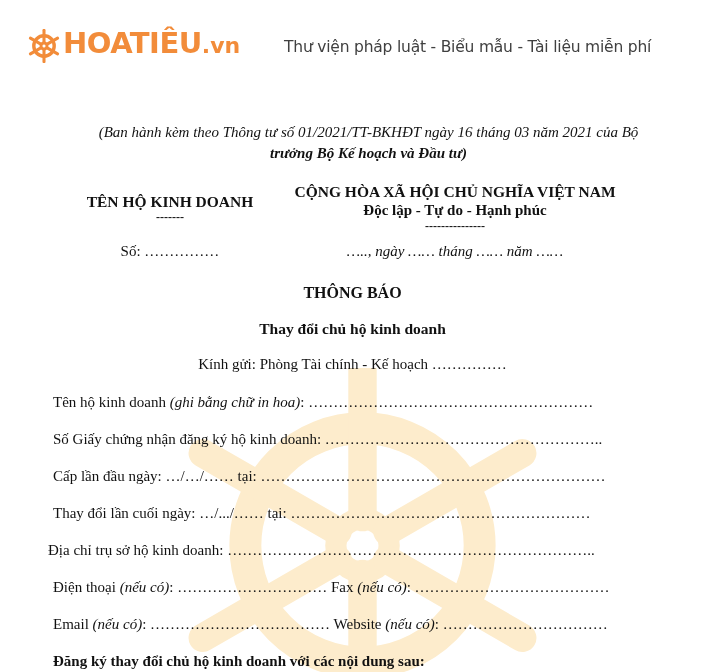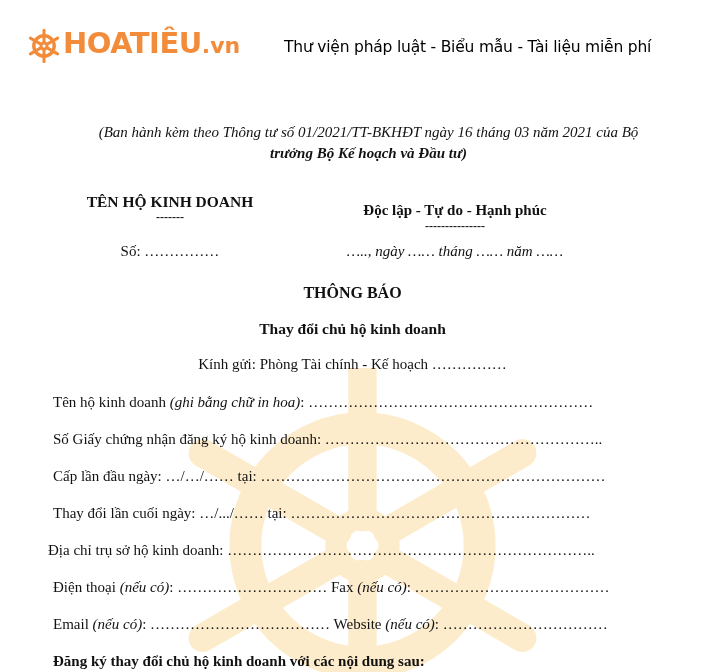--- a/index.html
+++ b/index.html
@@ -10,21 +10,21 @@
     .header { position: absolute; left: 0; top: 0; width: 705px; height: 90px; }
     .logo { position: absolute; left: 27px; top: 26px; display: flex; align-items: flex-end; }
     .logo svg { width: 34px; height: 34px; }
     .logo-text {
       font-family: "DejaVu Sans", sans-serif; font-weight: bold; color: #f28c3a;
       font-size: 29px; letter-spacing: -0.5px; margin-left: 2px; line-height: 34px;
     }
     .logo-text .vn { font-size: 22px; font-weight: bold; letter-spacing: 0; }
     .tagline {
       position: absolute; left: 284px; top: 38px;
-      font-family: "DejaVu Sans", sans-serif; font-size: 15.5px; color: #000000;
+      font-family: "DejaVu Sans", sans-serif; font-size: 15.5px; color: #404040;
       letter-spacing: -0.2px;
     }
     .watermark { position: absolute; left: 185px; top: 368px; width: 355px; height: 355px; z-index: 0; }
     .doc { position: absolute; left: 0; top: 0; width: 705px; height: 672px; z-index: 1;
       font-family: "Liberation Serif", serif; font-size: 15px; }
     .abs { position: absolute; white-space: nowrap; }
     .center { text-align: center; }
     .bold { font-weight: bold; }
     .ital { font-style: italic; }
   </style>
@@ -68,20 +68,21 @@
 </svg>
 
 <div class="doc">
   <div class="abs center ital" style="left:16px;width:705px;top:124px;font-size:15px;">(Ban hành kèm theo Thông tư số 01/2021/TT-BKHĐT ngày 16 tháng 03 năm 2021 của Bộ</div>
   <div class="abs center ital" style="left:16px;width:705px;top:145px;font-size:15px;font-weight:bold;">trưởng Bộ Kế hoạch và Đầu tư)</div>
 
   <div class="abs center bold" style="left:60px;width:220px;top:193px;font-size:15.5px;">TÊN HỘ KINH DOANH</div>
   <div class="abs center bold" style="left:60px;width:220px;top:210px;font-size:12px;">-------</div>
   <div class="abs center" style="left:60px;width:220px;top:243px;font-size:15px;">Số: ……………</div>
 
+  <div class="abs center bold" style="left:285px;width:340px;top:183px;font-size:15.5px;">CỘNG HÒA XÃ HỘI CHỦ NGHĨA VIỆT NAM</div>
   <div class="abs center bold" style="left:285px;width:340px;top:202px;font-size:15px;text-align:center;">Độc lập - Tự do - Hạnh phúc</div>
   <div class="abs center bold" style="left:285px;width:340px;top:219px;font-size:12px;">---------------</div>
   <div class="abs center ital" style="left:285px;width:340px;top:243px;font-size:15px;">….., ngày …… tháng …… năm ……</div>
 
   <div class="abs center bold" style="left:0;width:705px;top:284px;font-size:16px;">THÔNG BÁO</div>
   <div class="abs center bold" style="left:0;width:705px;top:320px;font-size:15.5px;">Thay đổi chủ hộ kinh doanh</div>
   <div class="abs center" style="left:0;width:705px;top:356px;font-size:15px;">Kính gửi: Phòng Tài chính - Kế hoạch ……………</div>
 
   <div class="abs" style="left:53px;top:394px;">
     <span>Tên hộ kinh doanh </span><span class="ital">(ghi bằng chữ in hoa)</span><span>: …………………………………………………</span>

